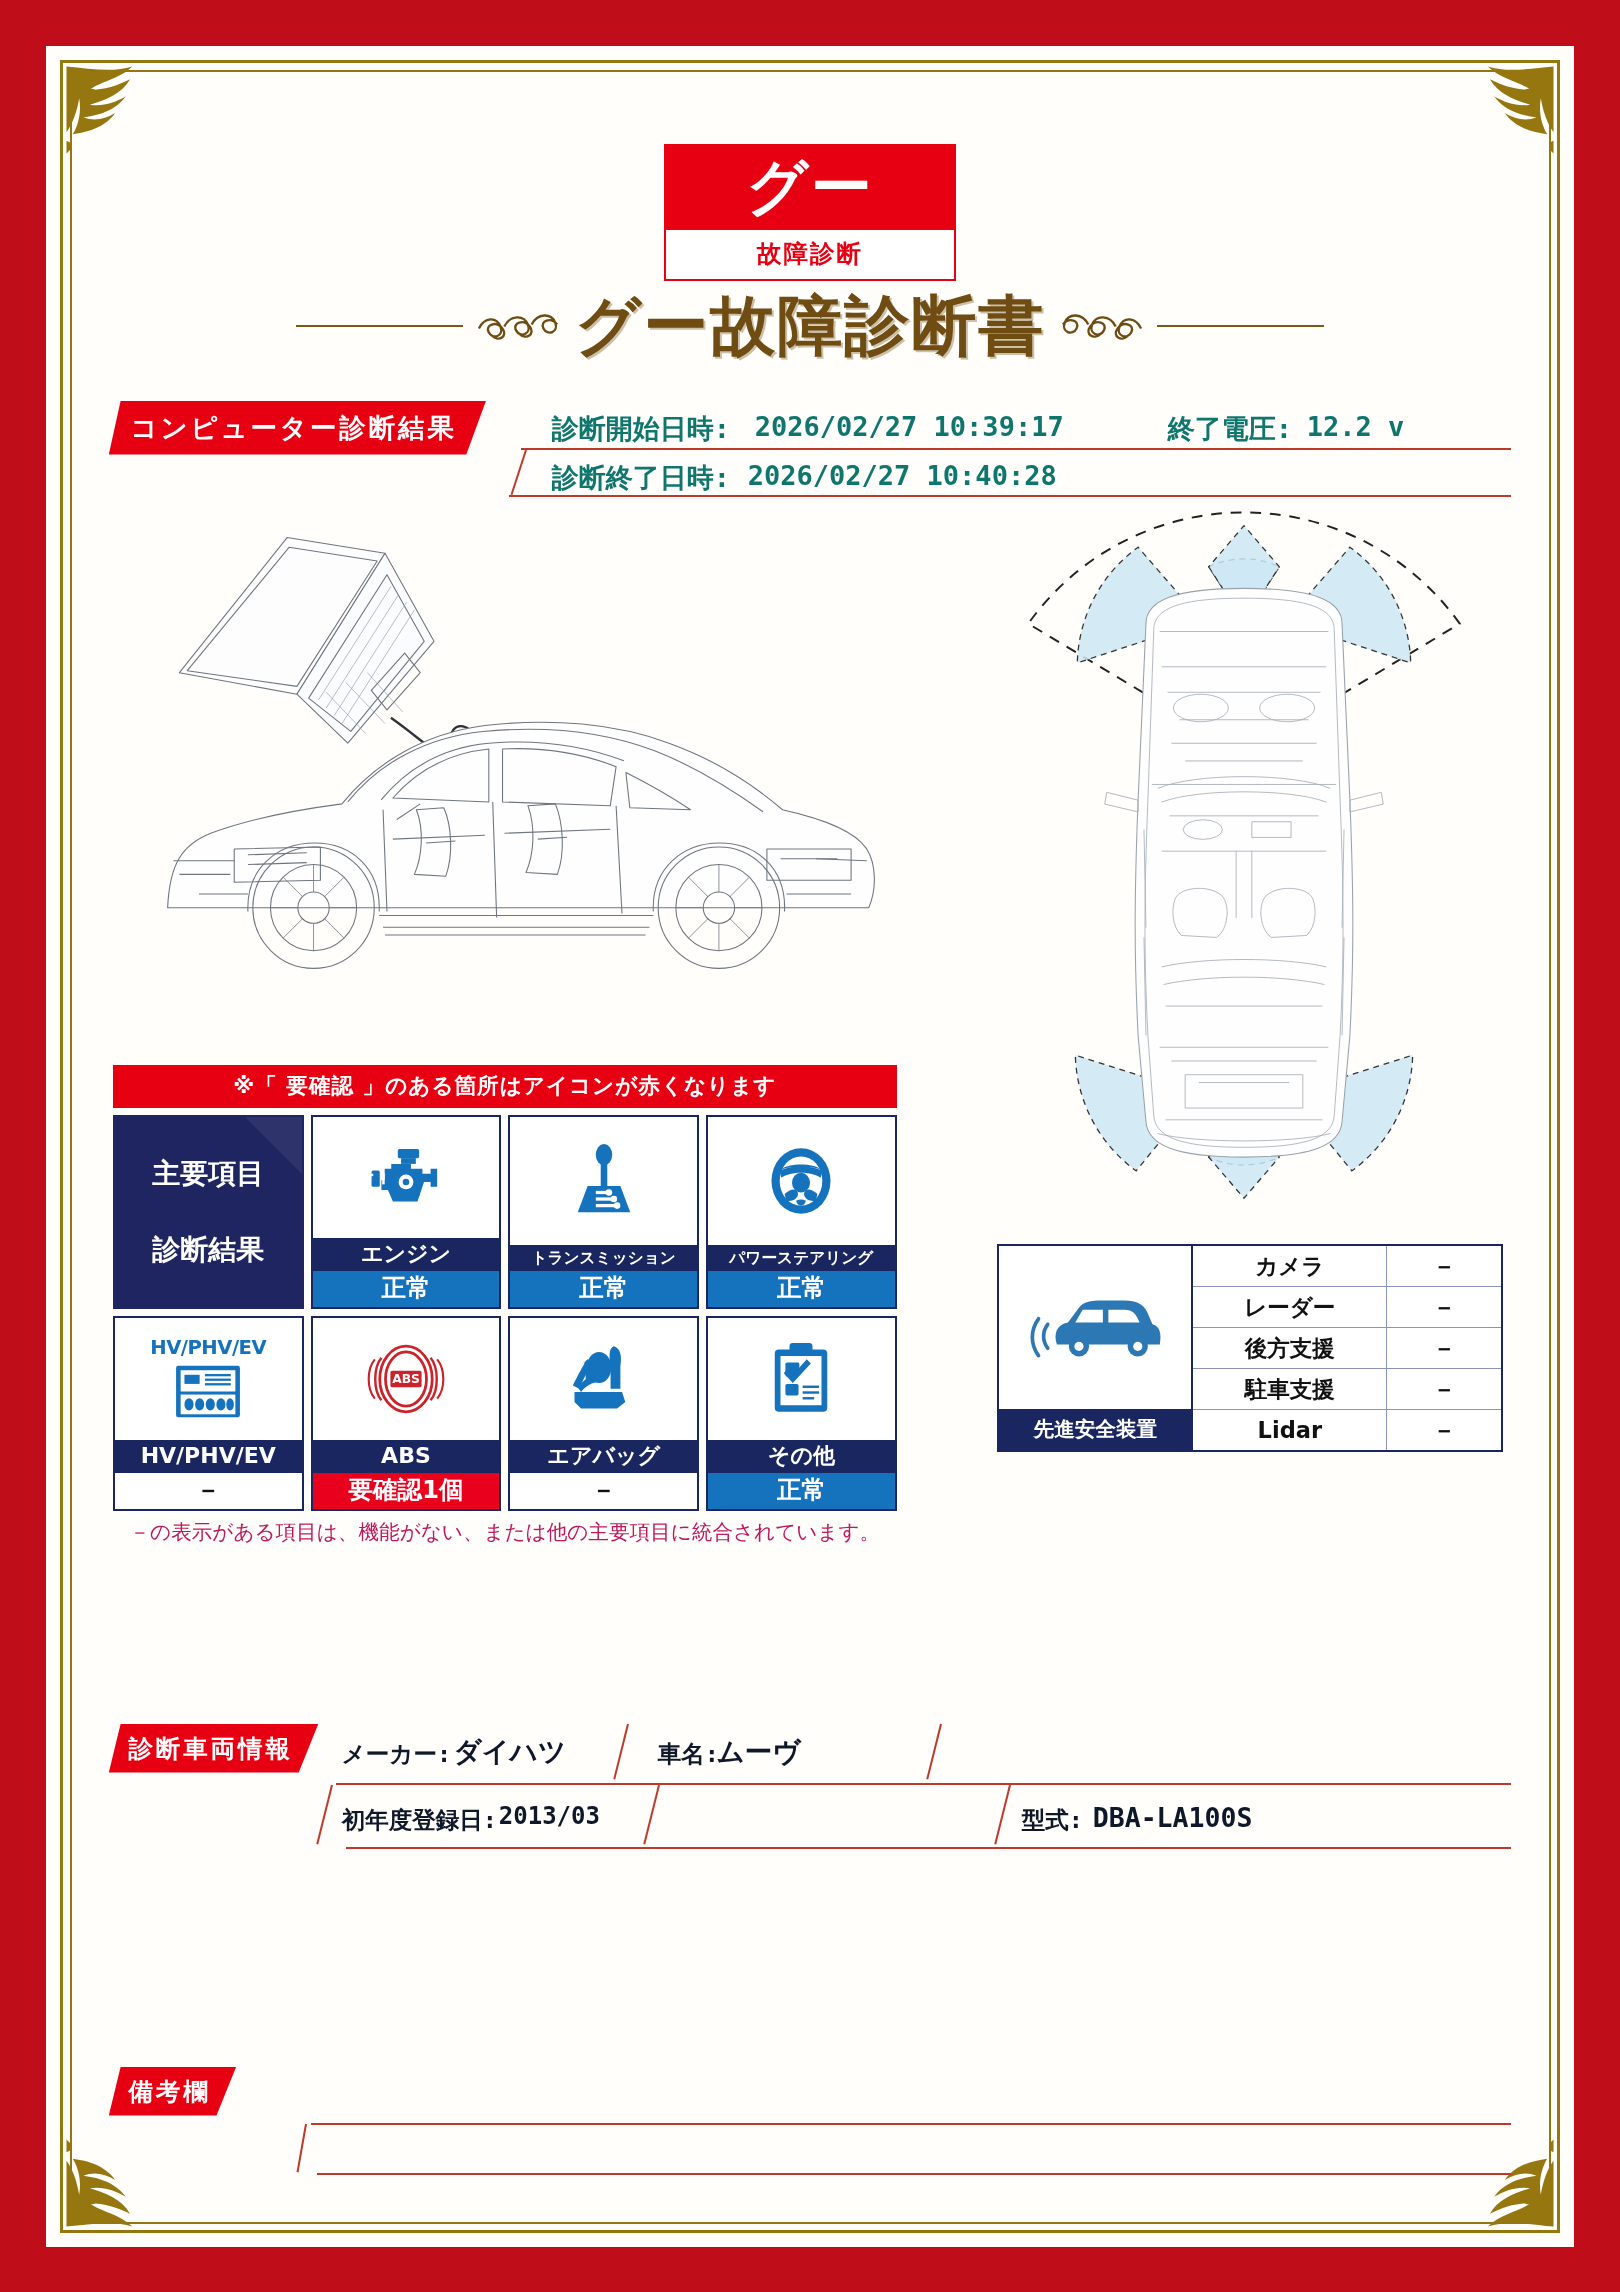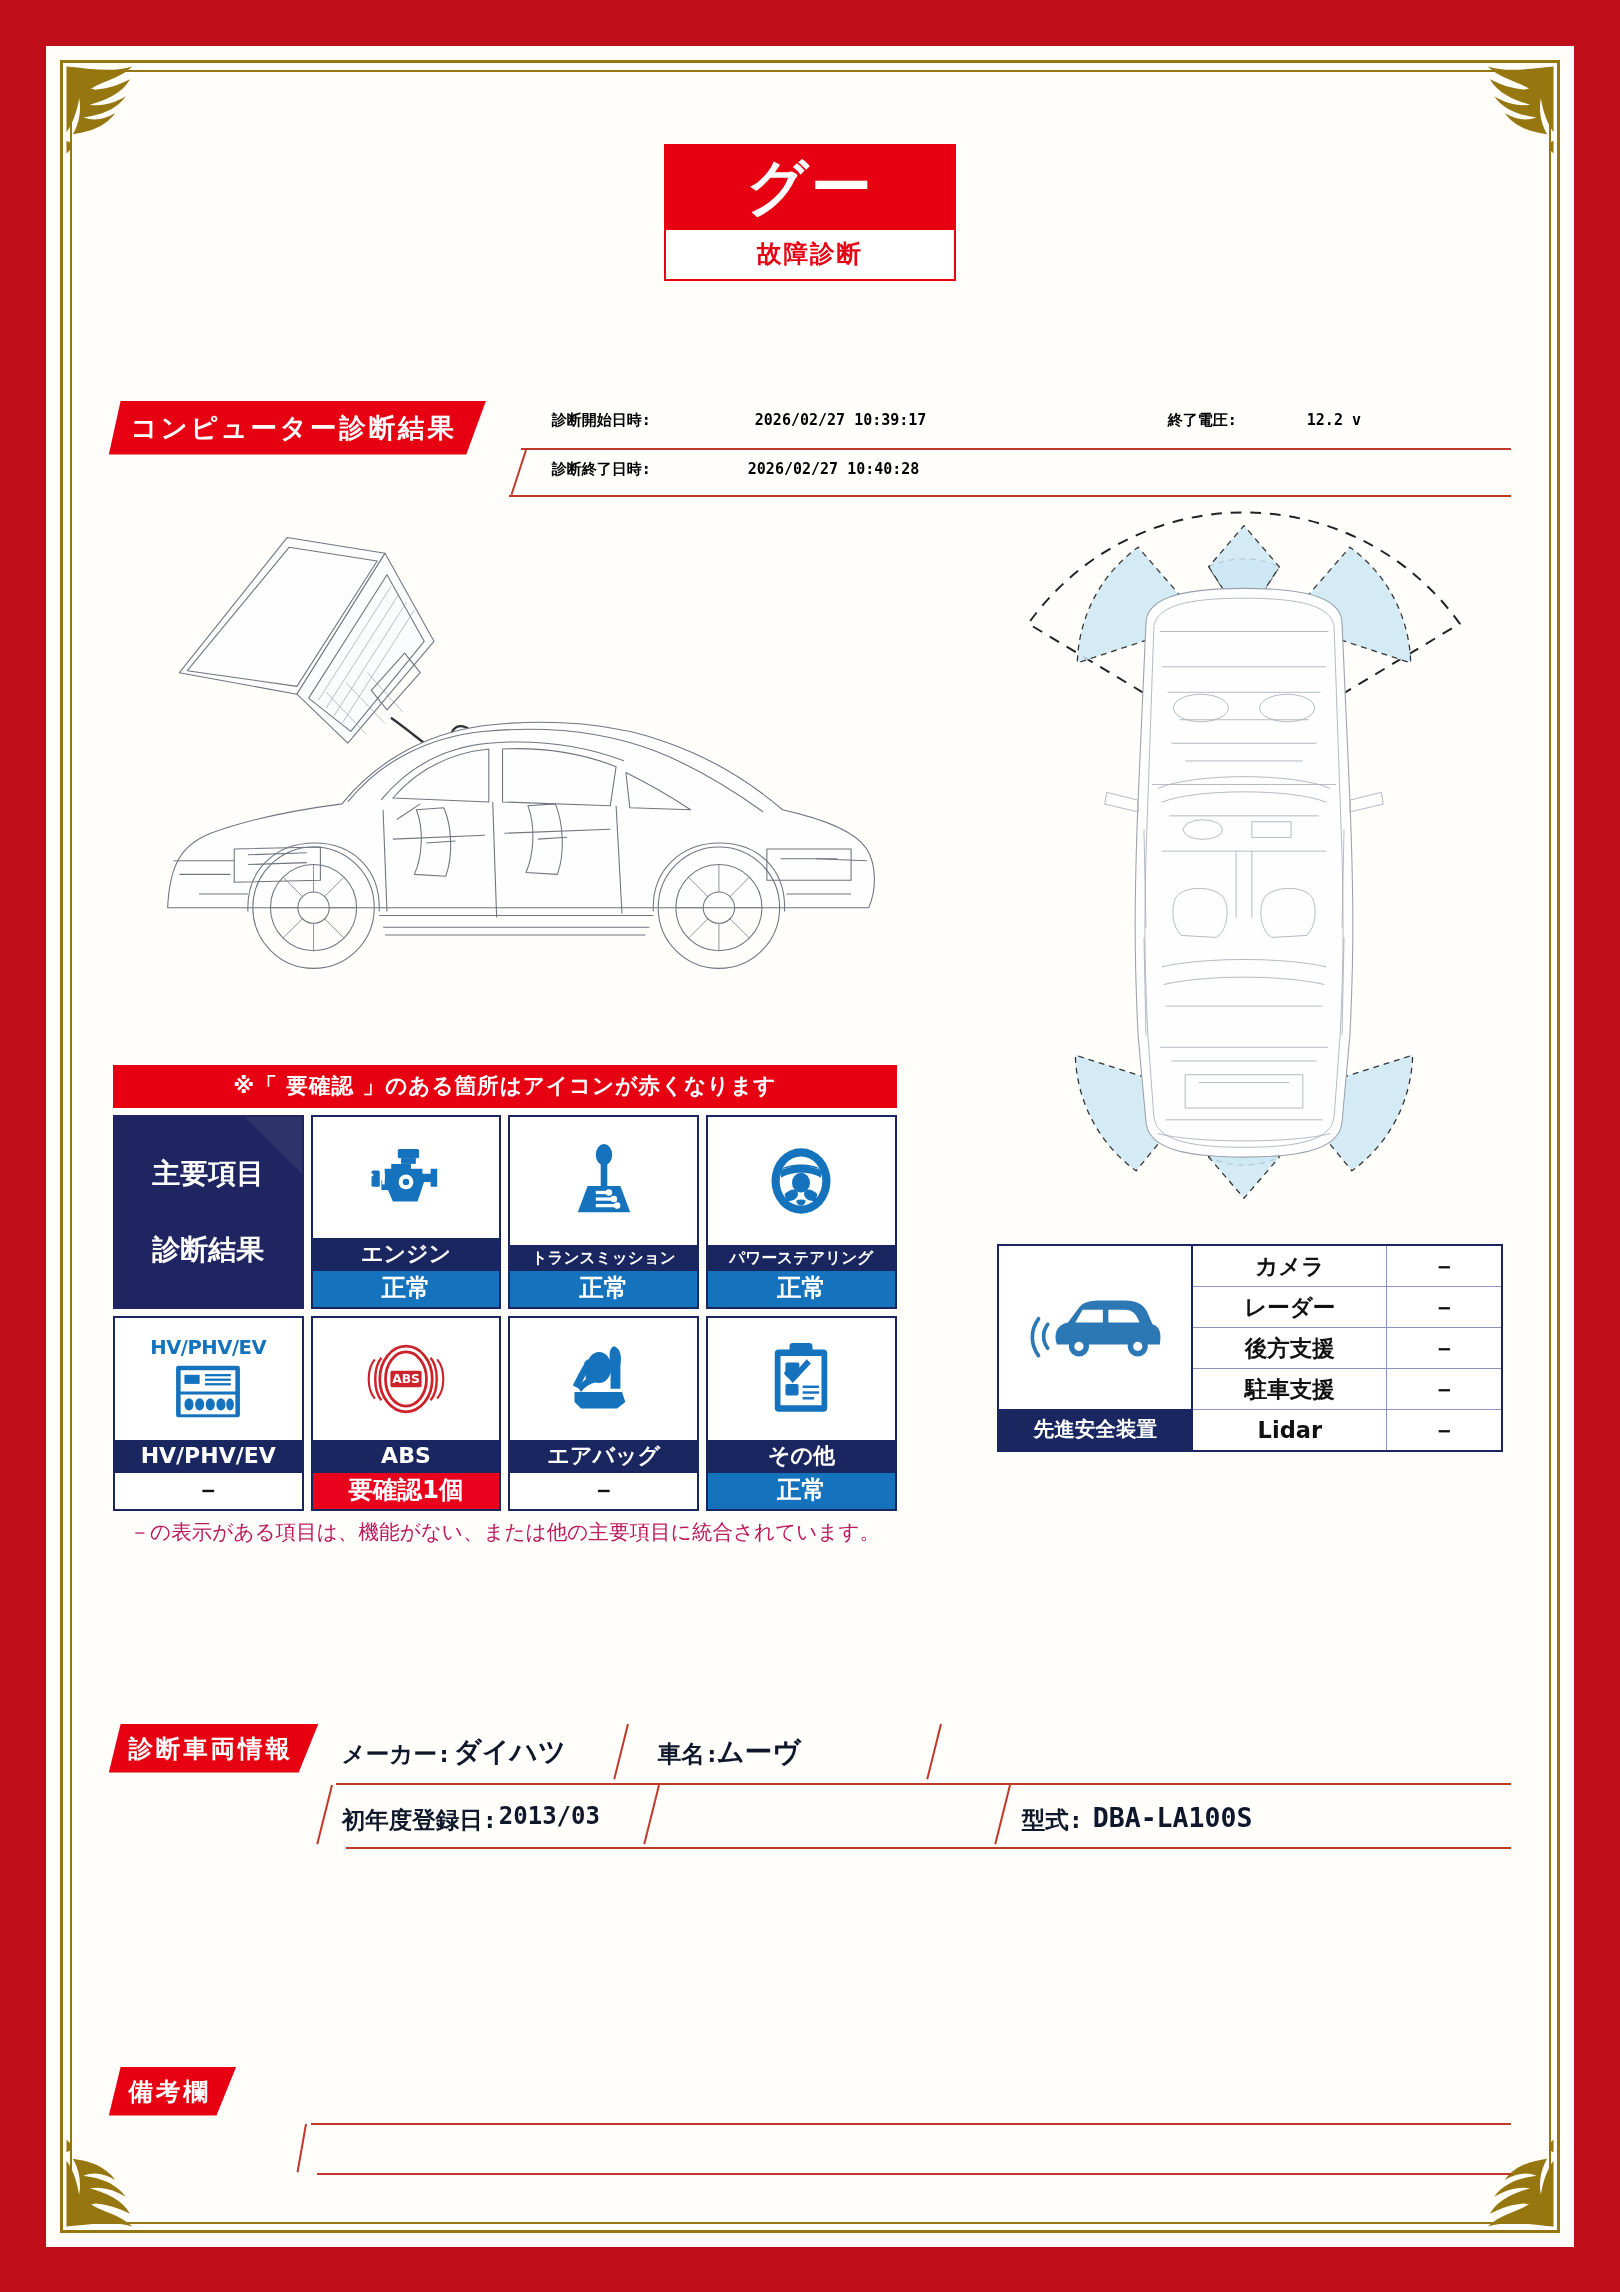--- a/index.html
+++ b/index.html
@@ -59,21 +59,21 @@
     position:relative;display:inline-block;background:#e60012;color:#fff;
     font-weight:bold;font-size:26.5px;letter-spacing:2.9px;
     padding:8.8px 29px 8.8px 21.6px;
     clip-path:polygon(11.8px 0,100% 0,calc(100% - 19.6px) 100%,0 100%);
   }
   .banner.small{font-size:24.5px;padding:7.8px 25.5px 7.8px 19.6px;}
 
   
   .sec-comp{position:absolute;left:7.8px;top:316px;right:7.8px;height:94px;}
   .sec-comp .banner{position:absolute;left:0;top:0;}
-  .diag-line{position:absolute;font-size:15px;color:#000000;white-space:nowrap;
+  .diag-line{position:absolute;font-size:27px;color:#0f766e;white-space:nowrap;
     font-family:"DejaVu Sans Mono","Liberation Mono",monospace;font-weight:bold;}
   .rule-red{position:absolute;height:0;border-top:2px solid #c0392b;}
   .slash{position:absolute;width:2px;background:#c0392b;}
 
   
   .illus{position:absolute;left:0;right:0;top:431px;height:490px;}
   .illus-left{position:absolute;left:39px;top:0;width:774px;height:470px;}
   .illus-right{position:absolute;right:19.6px;top:-9.8px;width:510px;height:706px;}
   .illus svg{width:100%;height:100%;display:block;}
 
@@ -184,20 +184,43 @@
 
   <div class="content">
 
     <div class="logo-wrap">
       <div class="logo-top">
         <div class="logo-goo">グー</div>
       </div>
       <div class="logo-bottom">故障診断</div>
     </div>
 
+    <div class="title-row">
+      <div class="title-rule"></div>
+      <div class="flourish left">
+        <svg viewBox="0 0 90 46">
+            <g fill="none" stroke="#6e4c12" stroke-width="2.4">
+          <path d="M4 26 C10 14 22 14 26 24 C30 34 18 38 14 30 C10 22 22 18 28 26 C34 34 24 40 18 34"></path>
+          <path d="M30 24 C36 12 50 12 54 22 C58 32 46 36 42 28 C38 20 50 16 56 24 C62 32 52 38 46 32"></path>
+          <path d="M58 22 C64 10 78 10 82 20 C86 30 74 34 70 26 C66 18 78 14 84 22"></path>
+        </g>
+          </svg>
+      </div>
+      <div class="doc-title">グー故障診断書</div>
+      <div class="flourish right">
+        <svg viewBox="0 0 90 46">
+            <g fill="none" stroke="#6e4c12" stroke-width="2.4">
+          <path d="M4 26 C10 14 22 14 26 24 C30 34 18 38 14 30 C10 22 22 18 28 26 C34 34 24 40 18 34"></path>
+          <path d="M30 24 C36 12 50 12 54 22 C58 32 46 36 42 28 C38 20 50 16 56 24 C62 32 52 38 46 32"></path>
+          <path d="M58 22 C64 10 78 10 82 20 C86 30 74 34 70 26 C66 18 78 14 84 22"></path>
+        </g>
+          </svg>
+      </div>
+      <div class="title-rule"></div>
+    </div>
 
     <div class="sec-comp">
       <div class="banner">コンピューター診断結果</div>
 
       <div class="diag-line" style="left:443px;top:9.8px;">診断開始日時:</div>
       <div class="diag-line" style="left:639px;top:9.8px;margin-left:7px;">2026/02/27 10:39:17</div>
       <div class="diag-line" style="left:1059px;top:9.8px;">終了電圧:</div>
       <div class="diag-line" style="left:1198px;top:9.8px;">12.2 v</div>
       <div class="rule-red" style="left:412px;top:47px;right:0;"></div>
 

